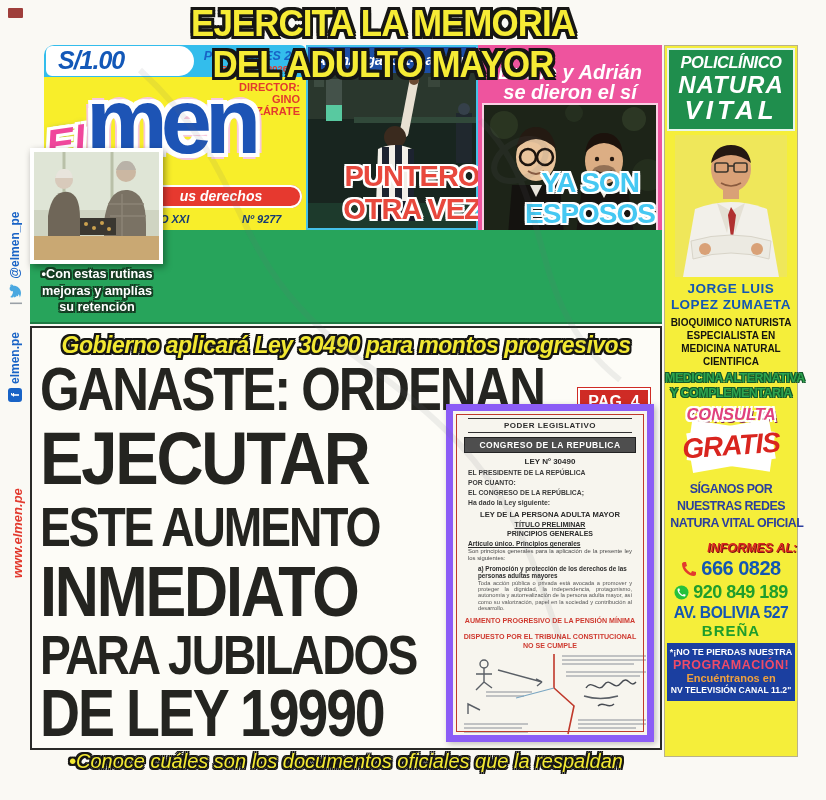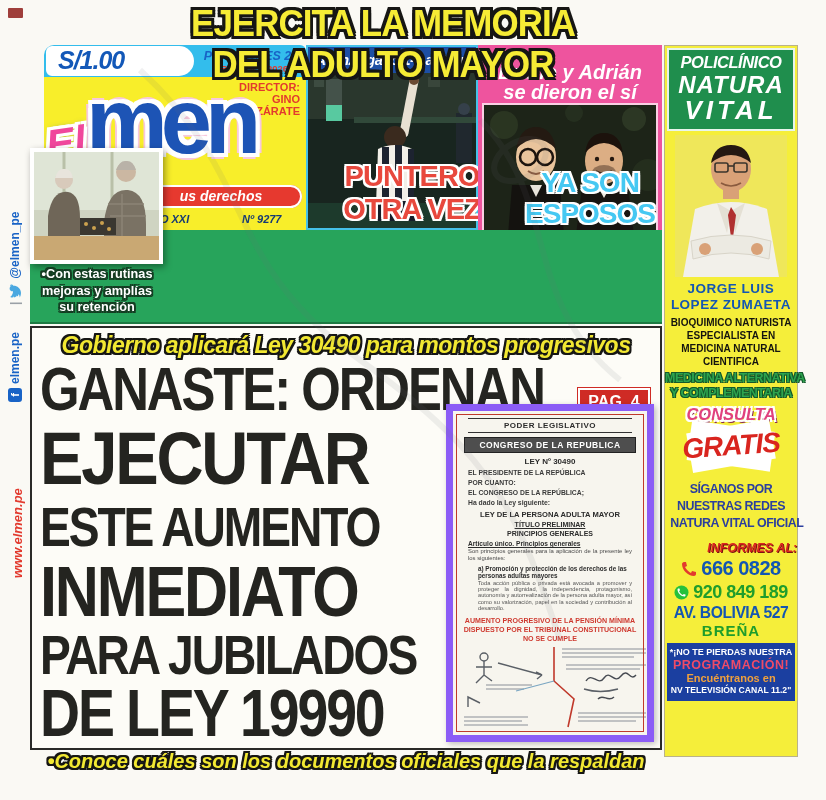--- a/index.html
+++ b/index.html
@@ -61,21 +61,21 @@
   .inset-caption{left:30px;top:266px;width:134px;color:#fff;font-weight:900;font-size:13.5px;line-height:16.5px;
          z-index:7;transform:scaleX(.94);transform-origin:center top;}
   
   .main{left:30px;top:326px;width:632px;height:424px;background:#fdfcf7;border:2px solid #2a2a28;box-sizing:border-box;padding-left:43px;}
   .kicker{left:4px;top:4px;width:620px;color:#f2e832;font-weight:900;font-style:italic;font-size:23px;
           letter-spacing:-0.5px;}
   .pag{left:546px;top:44px;width:72px;height:26px;background:#cf2b25;border:2px solid #fff;outline:1px solid #cf2b25;
           color:#fff;font-weight:900;font-size:16px;line-height:23px;text-align:center;box-sizing:border-box;margin-top:16px;}
   .hl{left:8px;font-weight:900;color:#242420;letter-spacing:-2.5px;line-height:1;transform-origin:left top;
       white-space:nowrap;}
-  .strip{left:0;top:422px;width:100%;color:#f2e832;font-weight:700;font-style:italic;font-size:20px;}
+  .strip{left:0;top:422px;width:100%;color:#f2e832;font-weight:400;font-style:italic;font-size:20px;}
   
   .doc{left:414px;top:76px;width:208px;height:338px;background:#f7f5ee;border:7px solid #8b5cf6;
        box-shadow:2px 2px 6px rgba(0,0,0,.25);box-sizing:border-box;padding:6px 5px 2px 5px;color:#2c2c2c;}
   .doc-frame{position:absolute;left:3px;top:3px;right:3px;bottom:3px;border:1.5px solid #c0392b;pointer-events:none;}
   .doc-poder{margin:1px 10px;padding:2px 0;border-top:1.2px solid #333;border-bottom:1.2px solid #333;
        font-weight:900;font-size:8px;text-align:center;letter-spacing:.5px;}
   .doc-bar{margin:4px 6px 0 6px;background:#4e4e4e;border:1px solid #222;color:#fff;font-weight:700;
        font-size:8.5px;text-align:center;padding:2px 0;letter-spacing:.5px;}
   .doc-law{margin-top:4px;font-weight:900;font-size:8px;text-align:center;}
   .doc-line{margin:3px 10px 0 10px;font-size:6.8px;font-weight:600;color:#3a3a3a;}
@@ -274,21 +274,21 @@
       <div class="doc-line">EL CONGRESO DE LA REPÚBLICA;</div>
       <div class="doc-line">Ha dado la Ley siguiente:</div>
       <div class="doc-title">LEY DE LA PERSONA ADULTA MAYOR</div>
       <div class="doc-sub" style="text-decoration:underline;">TÍTULO PRELIMINAR</div>
       <div class="doc-sub">PRINCIPIOS GENERALES</div>
       <div class="doc-art-h">Artículo único. Principios generales</div>
       <div class="doc-art-b">Son principios generales para la aplicación de la presente ley los siguientes:</div>
       <div class="doc-item-h">a) Promoción y protección de los derechos de las personas adultas mayores</div>
       <div class="doc-item-b">Toda acción pública o privada está avocada a promover y proteger la dignidad, la independencia, protagonismo, autonomía y autorrealización de la persona adulta mayor, así como su valorización, papel en la sociedad y contribución al desarrollo.</div>
       <div class="doc-red">AUMENTO PROGRESIVO DE LA PENSIÓN MÍNIMA</div>
-      <div class="doc-red" style="margin-top:1px;">DISPUESTO POR EL TRIBUNAL CONSTITUCIONAL</div>
+      <div class="doc-red" style="margin-top:8px;">DISPUESTO POR EL TRIBUNAL CONSTITUCIONAL</div>
       <div class="doc-red" style="margin-top:0;">NO SE CUMPLE</div>
       <svg width="194" height="84" viewBox="0 0 194 84" style="margin-top:2px;">
         <g stroke="#8a8f98" stroke-width="1">
           <line x1="104" y1="4" x2="188" y2="4"></line>
             <line x1="104" y1="8" x2="188" y2="8"></line>
           <line x1="104" y1="12" x2="176" y2="12"></line>
             <line x1="108" y1="20" x2="188" y2="20"></line>
           <line x1="108" y1="24" x2="182" y2="24"></line>
           <line x1="120" y1="68" x2="188" y2="68"></line>
             <line x1="120" y1="72" x2="188" y2="72"></line>

